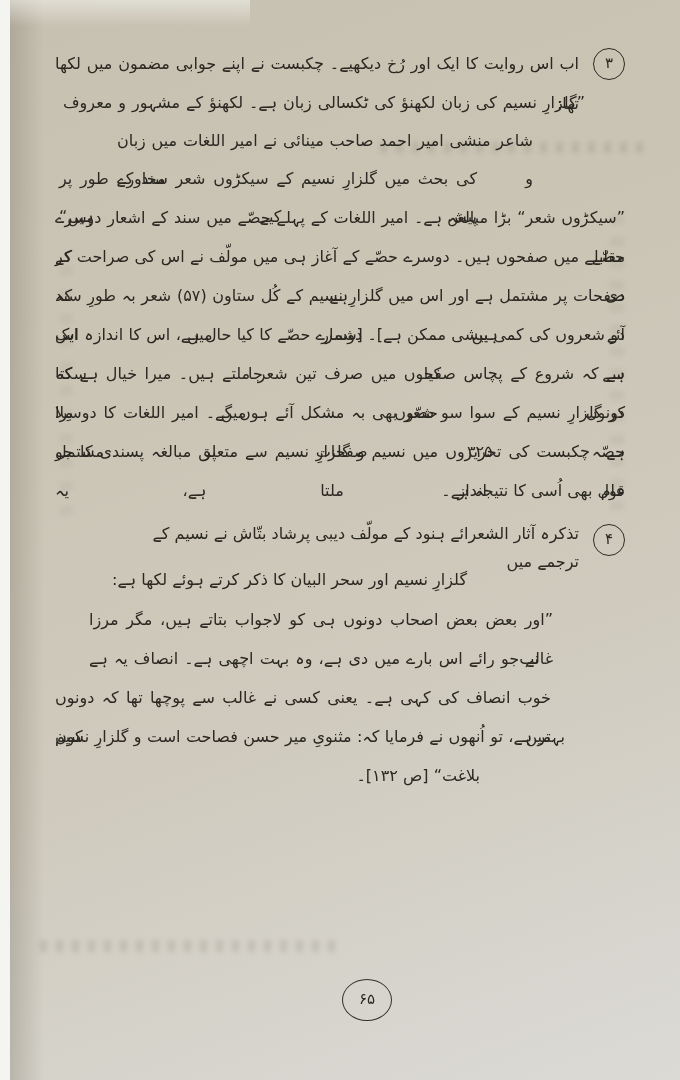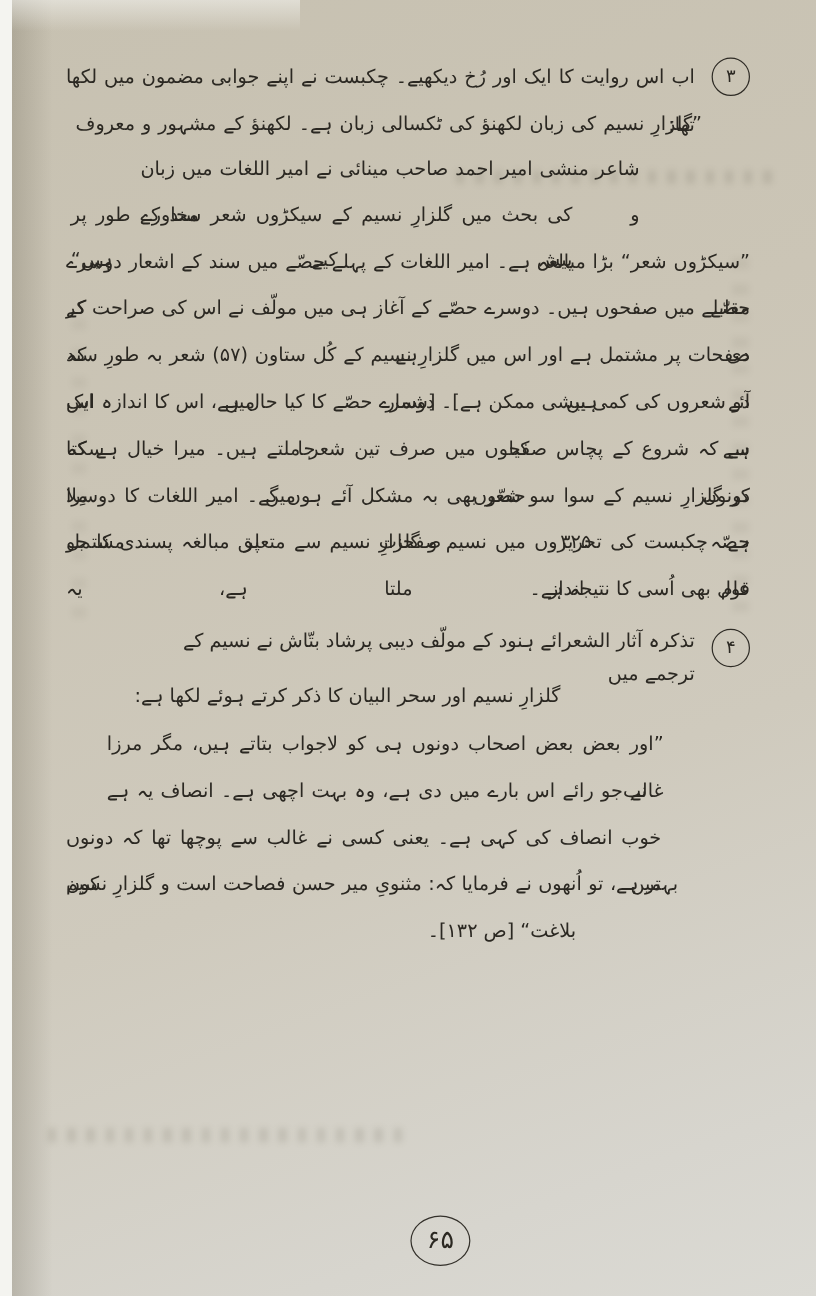--- a/index.html
+++ b/index.html
@@ -35,23 +35,23 @@
   .b39 .line{height:39px;line-height:39px;}
   .q38 .line{height:38px;line-height:38px;}
   .marker-row{display:flex;align-items:center;gap:14px;height:40px;margin-top:4px;}
   .marker-circle{
     flex:0 0 auto;width:30px;height:30px;border:1.6px solid #2e2b25;border-radius:50%;
     text-align:center;line-height:28px;font-size:15px;color:#2b2822;
   }
   .marker-text{flex:1 1 auto;}
   .mt10{margin-top:10px;}
   .page-number{
-    position:absolute;left:342px;top:1013px;width:48px;height:40px;
+    position:absolute;left:342px;top:979px;width:48px;height:40px;
     border:1.7px solid #33302a;border-radius:50%;
-    text-align:center;line-height:38px;font-size:21px;color:#2b2822;direction:rtl;
+    text-align:center;line-height:38px;font-size:15px;color:#2b2822;direction:rtl;
   }
 </style>
 </head>
 <body>
 
 <div class="white-edge"></div>
 <div class="gutter-shadow"></div>
 <div class="top-light"></div>
 <div class="smudge s1"></div>
 <div class="smudge s2"></div>

